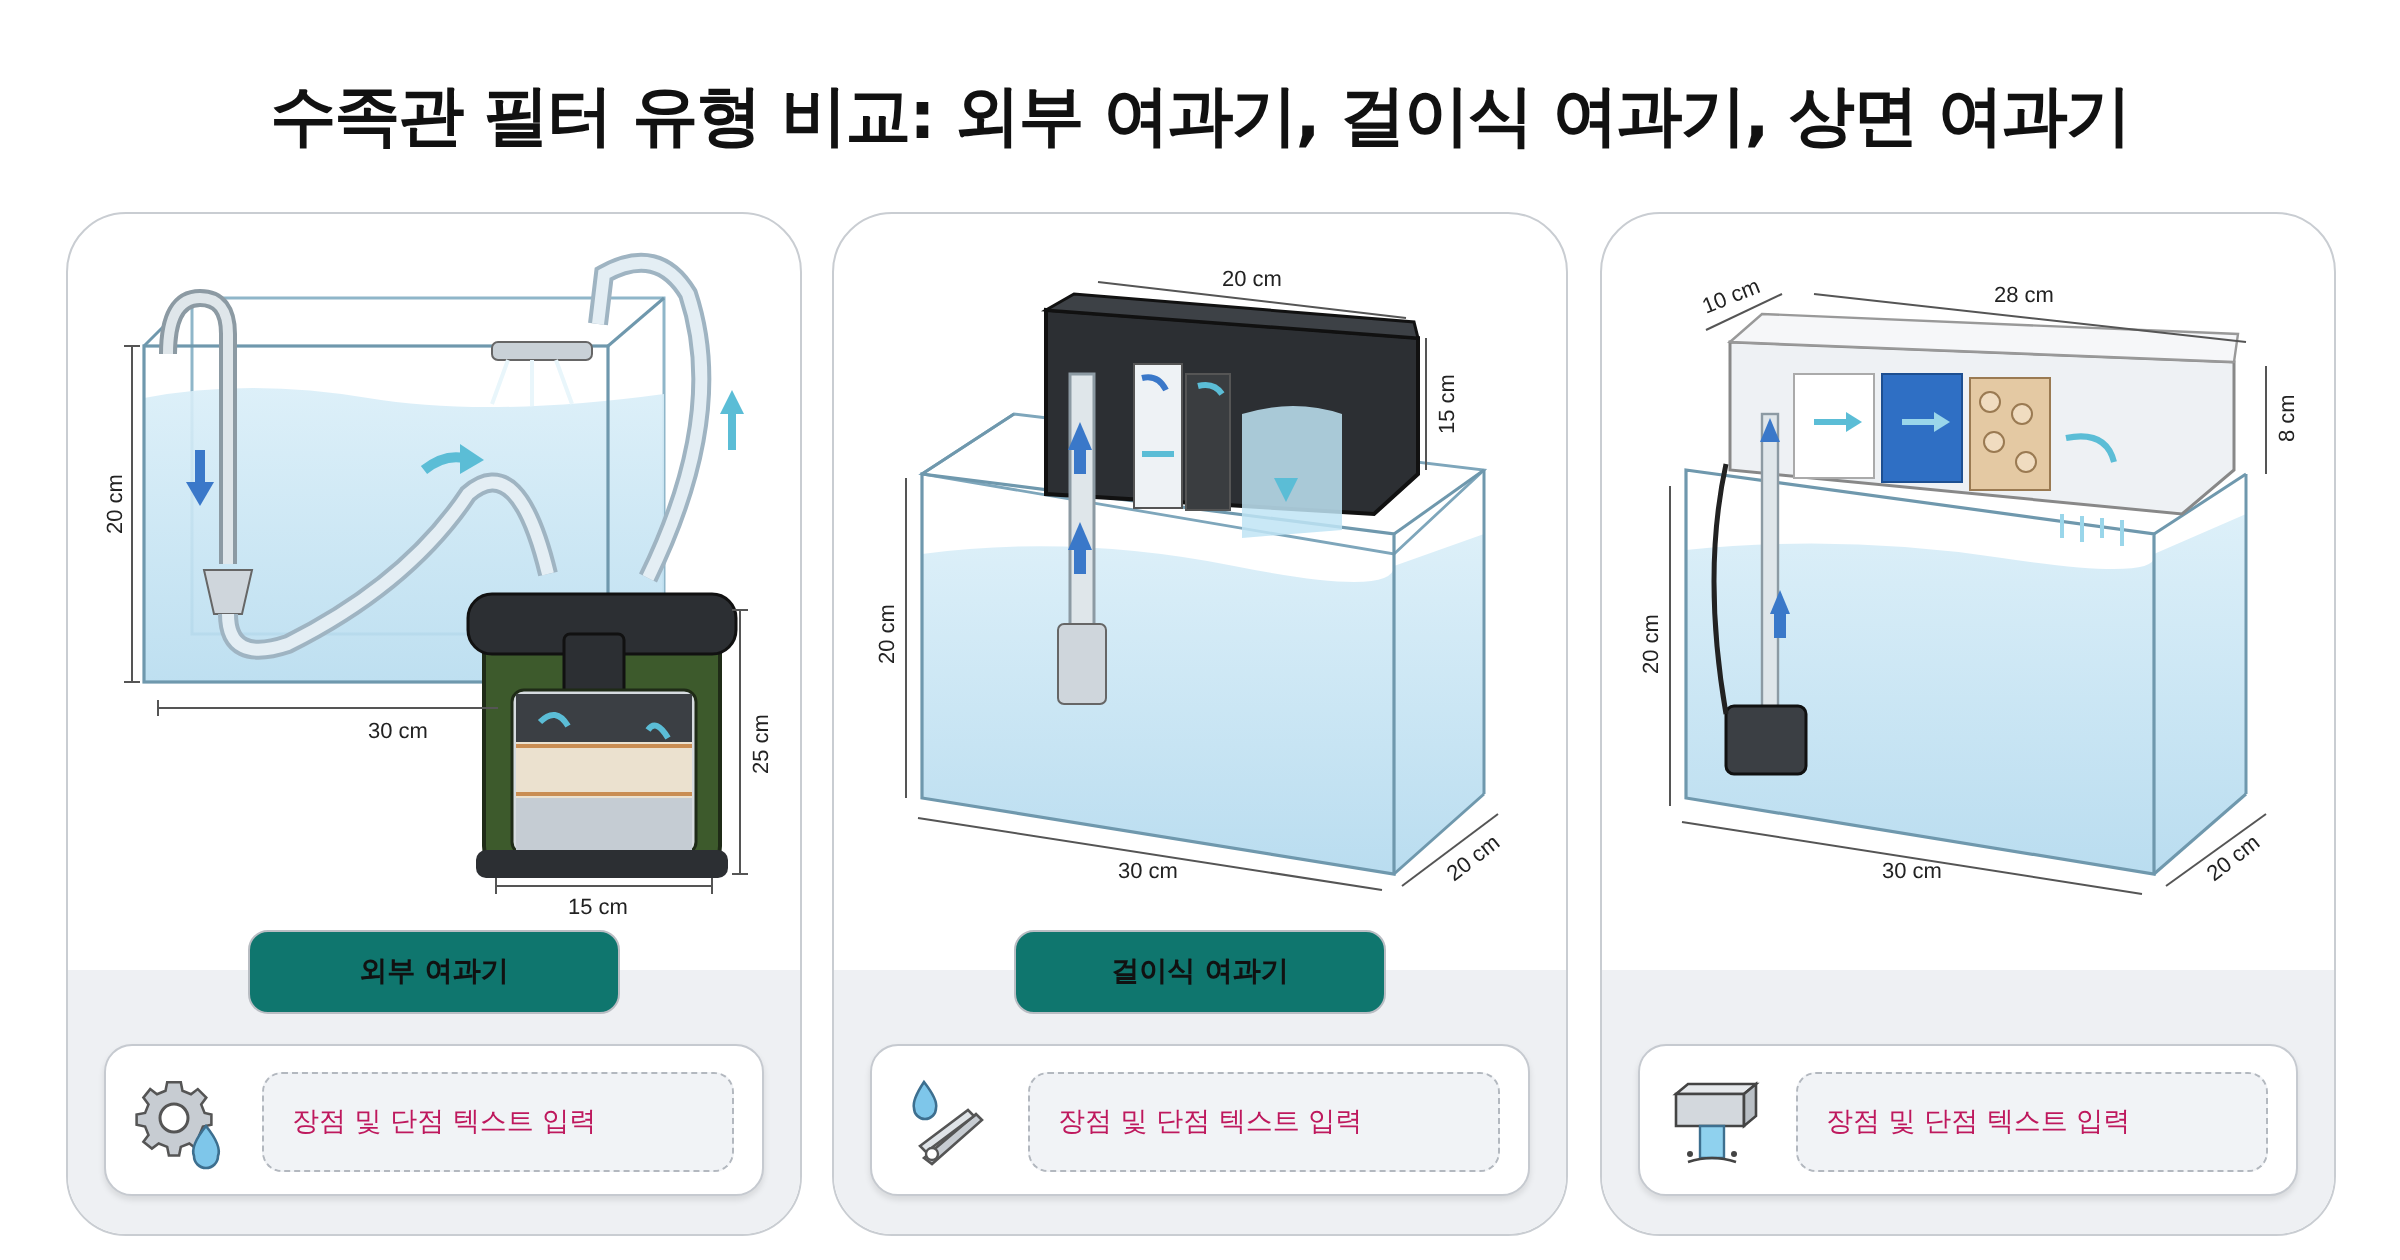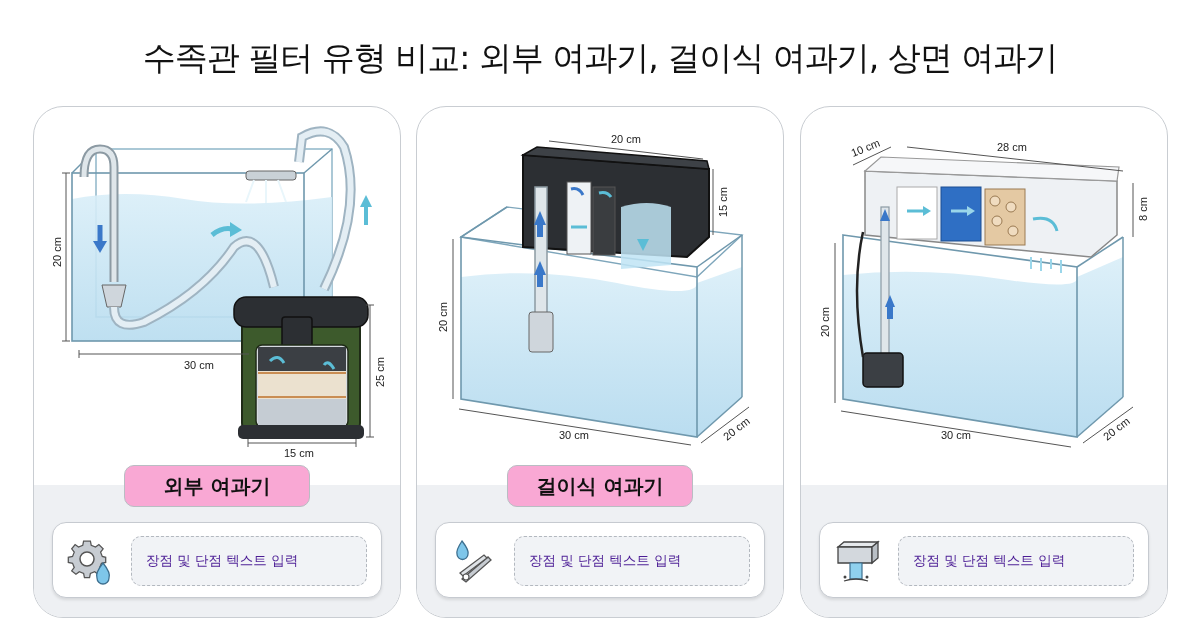--- a/index.html
+++ b/index.html
@@ -1,46 +1,46 @@
 <!DOCTYPE html>
 <html><head>
 <meta charset="utf-8">
 <style>
   * { box-sizing: border-box; margin: 0; padding: 0; }
   html, body { width: 1200px; height: 630px; background: #ffffff; overflow: hidden; }
   body { font-family: "DejaVu Sans", "Liberation Sans", sans-serif; color: #111; position: relative; }
   .title {
     position: absolute; top: 36px; left: 0; width: 1200px; text-align: center;
-    font-size: 33px; font-weight: normal; letter-spacing: -1px; color: #111;
+    font-size: 33px; font-weight: bold; letter-spacing: -1px; color: #111;
   }
   .panel {
     position: absolute; top: 106px; width: 368px; height: 512px;
     border: 1.5px solid #c9cdd2; border-radius: 30px; overflow: hidden; background: #fff;
   }
   .panel .lower {
     position: absolute; left: 0; right: 0; top: 378px; bottom: 0; background: #eef0f3;
   }
   .panel svg.illus { position: absolute; left: 0; top: 0; width: 368px; height: 380px; }
   .name-tag {
     position: absolute; top: 358px; left: 50%; transform: translateX(-50%);
     width: 186px; height: 42px; border: 1.5px solid #b9bdc3; border-radius: 10px;
-    background: #f9a8d4; display: flex; align-items: center; justify-content: center;
-    font-size: 20px; font-weight: bold; color: #111;
+    background: #0f766e; display: flex; align-items: center; justify-content: center;
+    font-size: 14px; font-weight: bold; color: #111;
   }
   .info-card {
     position: absolute; left: 18px; right: 18px; top: 415px; height: 76px;
     background: #fff; border: 1.5px solid #c6cad0; border-radius: 14px;
     box-shadow: 0 2px 3px rgba(0,0,0,0.10);
   }
   .info-card .icon { position: absolute; left: 12px; top: 12px; width: 52px; height: 52px; }
   .info-card .text-input {
     position: absolute; left: 78px; right: 14px; top: 13px; height: 50px;
     border: 1.5px dashed #b3b8bf; border-radius: 10px; background: #f1f3f6;
     display: flex; align-items: center; padding-left: 14px;
-    font-size: 13.5px; color: #4c1d95;
+    font-size: 13.5px; color: #be185d;
   }
   .dim { font-family: "Liberation Sans", sans-serif; font-size: 11px; fill: #222; }
 </style>
 </head>
 <body>
 
 <div class="title">수족관 필터 유형 비교: 외부 여과기, 걸이식 여과기, 상면 여과기</div>
 
 <div class="panel" style="left:33px;">
   <div class="lower"></div>

